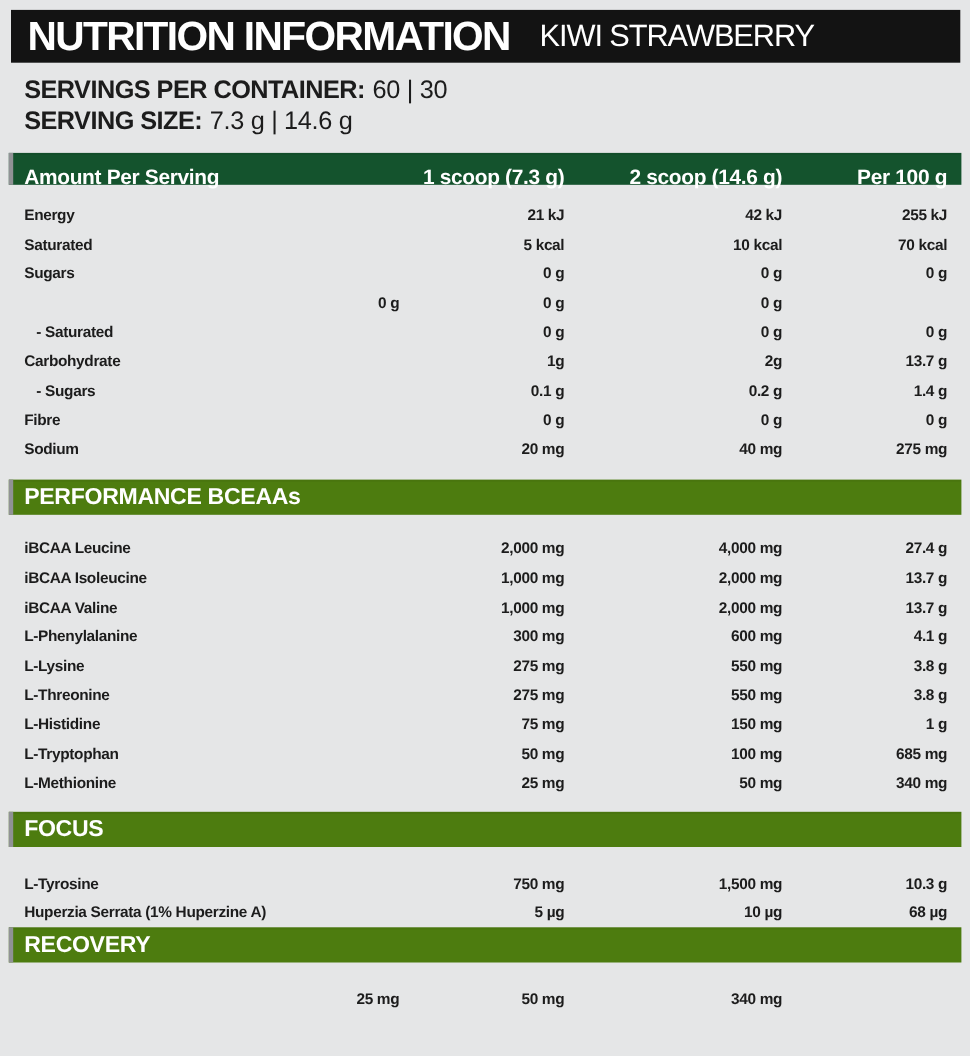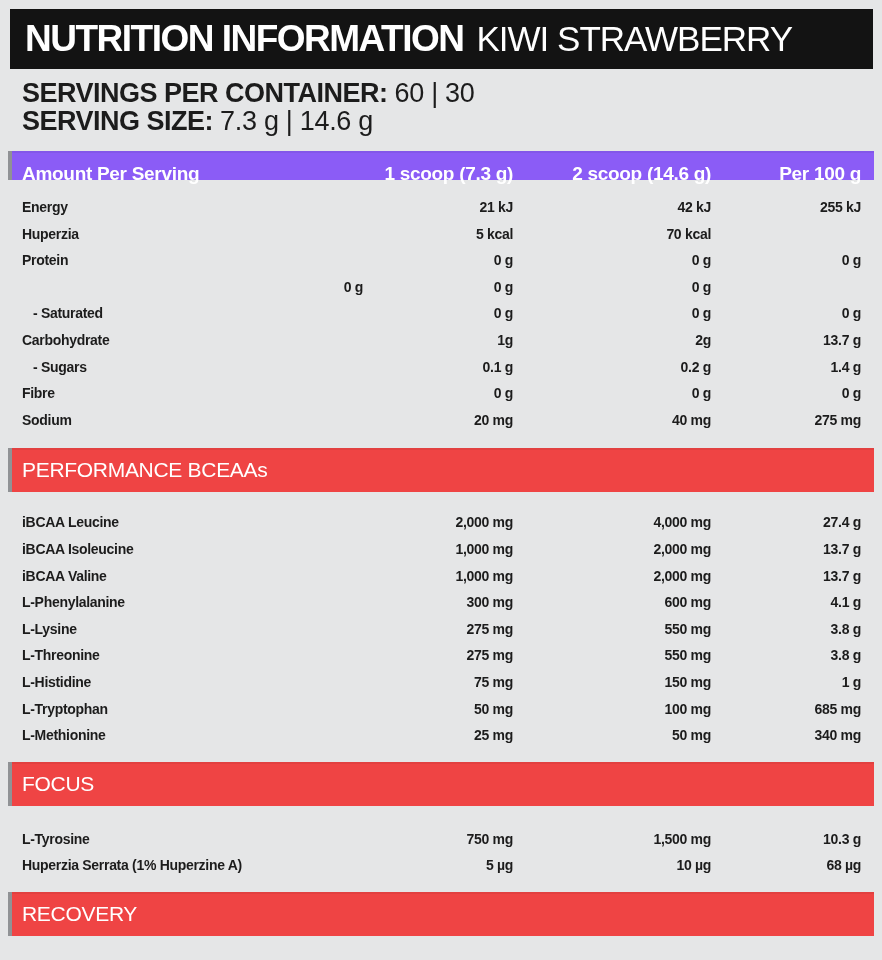--- a/index.html
+++ b/index.html
@@ -10,96 +10,96 @@
     background: #e5e6e7;
     font-family: "Liberation Sans", sans-serif;
     color: #1c1c1c;
     overflow: hidden;
   }
   .panel { width: 882px; height: 960px; position: relative; }
 
   
   .title-bar {
     margin: 9px 9px 0 10px;
-    height: 60px;
+    height: 48px;
     background: #131313;
     display: flex;
     align-items: center;
     padding-left: 15px;
     box-sizing: border-box;
     white-space: nowrap;
   }
   .title-bar .title {
     color: #ffffff;
     font-size: 37px;
     font-weight: 700;
     letter-spacing: -1.5px;
   }
   .title-bar .flavor {
     color: #ffffff;
-    font-size: 35px;
+    font-size: 28px;
     font-weight: 400;
     letter-spacing: -1px;
-    margin-left: 13px;
+    margin-left: 27px;
   }
 
   
   .serving-block { margin: 10px 8px 0 22px; }
   .serving-line {
-    font-size: 27px;
+    font-size: 23px;
     line-height: 28px;
     letter-spacing: -0.3px;
     white-space: nowrap;
   }
   .serving-line .lbl { font-weight: 700; letter-spacing: -0.5px; }
   .serving-line .val { font-weight: 400; margin-left: 7px; }
 
   
   .grid-cols {
     display: grid;
     grid-template-columns: 341px 150px 198px 150px;
     align-items: center;
   }
   .num { text-align: right; }
 
   
   .col-header {
     margin: 16px 8px 0 8px;
     height: 29px;
-    background: #8b5cf6;
+    background: #14532d;
     border-left: 4px solid #909295;
     box-shadow: inset 0 2px 0 rgba(0,0,0,0.05);
     box-sizing: border-box;
     padding: 12px 13px 0 10px;
     color: #ffffff;
     font-weight: 700;
     font-size: 19px;
     letter-spacing: -0.3px;
     white-space: nowrap;
   }
 
   
   .section-bar {
     margin: 0 8px;
-    height: 44px;
-    background: #ef4444;
+    height: 32px;
+    background: #4d7c0f;
     border-left: 4px solid #909295;
     box-shadow: inset 0 2px 0 rgba(0,0,0,0.05);
     box-sizing: border-box;
     display: flex;
     align-items: center;
     padding-left: 10px;
     color: #ffffff;
-    font-weight: 400;
+    font-weight: 700;
     font-size: 21px;
     letter-spacing: -0.3px;
   }
   .bar-performance { margin-top: 15px; }
   .bar-focus      { margin-top: 13px; }
-  .bar-recovery   { margin-top: 13px; }
+  .bar-recovery   { }
 
   
   .rows {
     margin: 0 8px;
     padding: 0 13px 0 14px;
   }
   .rows-nutrition { margin-top: 14px; }
   .rows-bceaa     { margin-top: 17px; }
   .rows-focus     { margin-top: 20px; }
   .rows-recovery  { margin-top: 20px; }
@@ -139,26 +139,27 @@
   </div>
 
   <div class="rows rows-nutrition">
     <div class="row grid-cols">
       <span class="name">Energy</span>
       <span class="num">21 kJ</span>
       <span class="num">42 kJ</span>
       <span class="num">255 kJ</span>
     </div>
     <div class="row grid-cols">
-      <span class="name">Huperzia</span>
+      <span class="name">Saturated</span>
       <span class="num">5 kcal</span>
+      <span class="num">10 kcal</span>
       <span class="num">70 kcal</span>
     </div>
     <div class="row grid-cols">
-      <span class="name">Protein</span>
+      <span class="name">Sugars</span>
       <span class="num">0 g</span>
       <span class="num">0 g</span>
       <span class="num">0 g</span>
     </div>
     <div class="row grid-cols">
       <span class="num">0 g</span>
       <span class="num">0 g</span>
       <span class="num">0 g</span>
     </div>
     <div class="row grid-cols">

